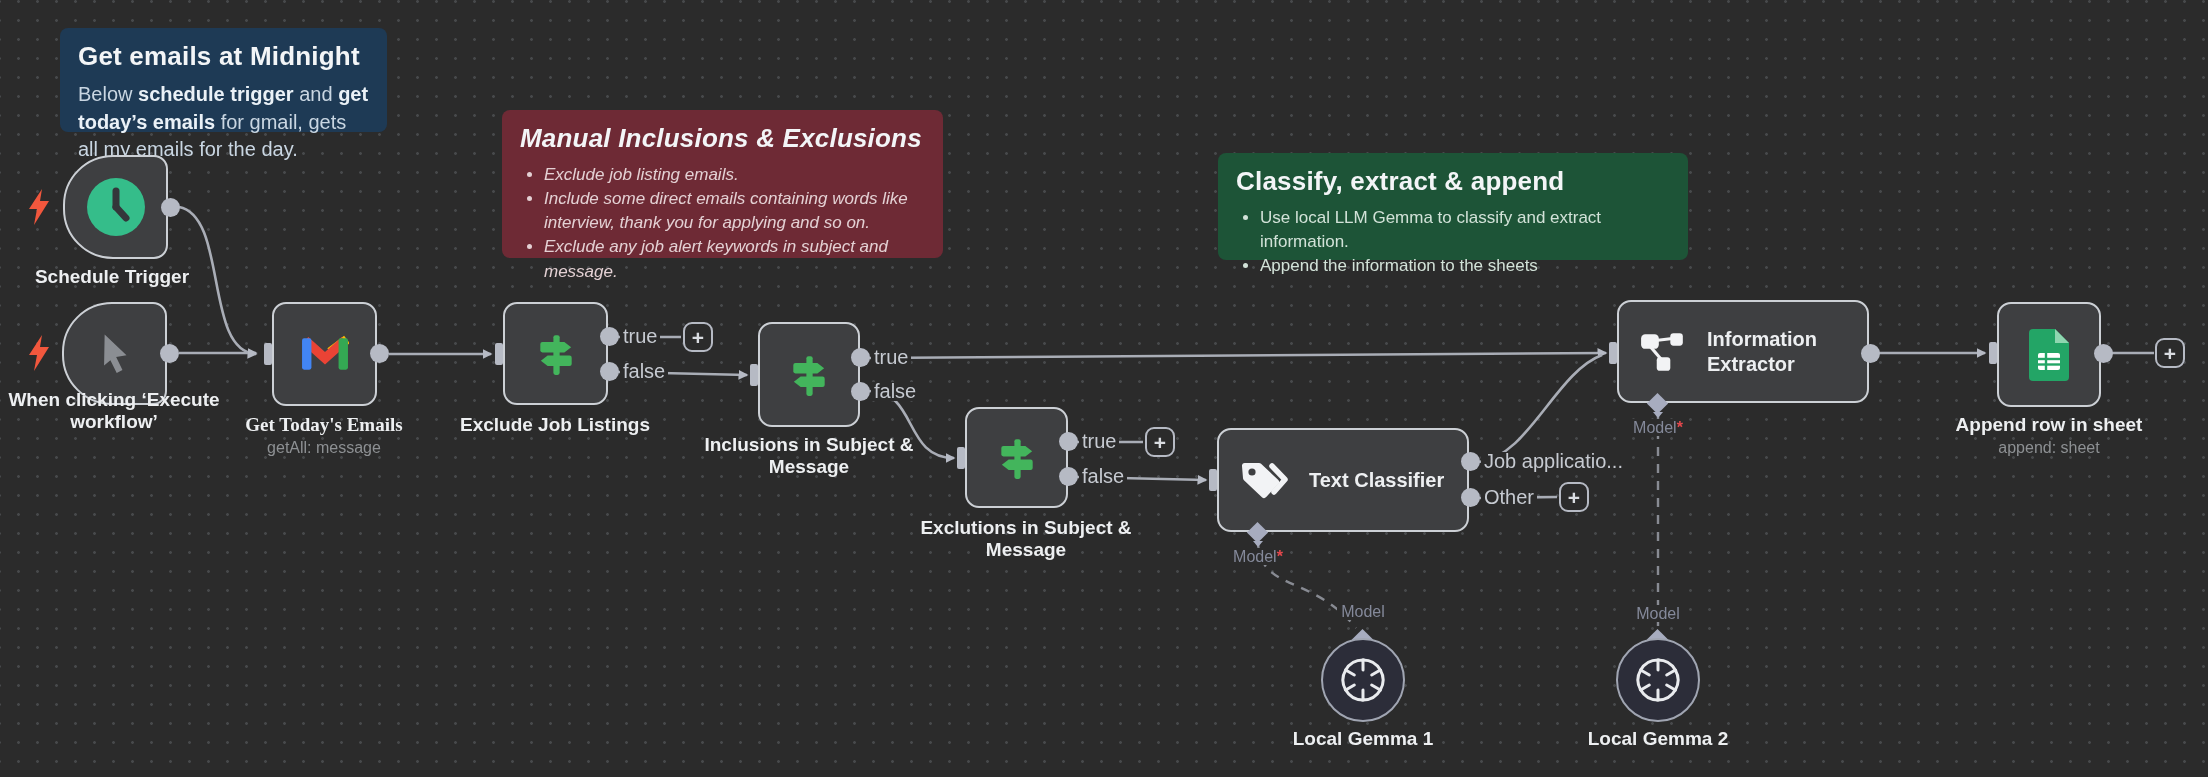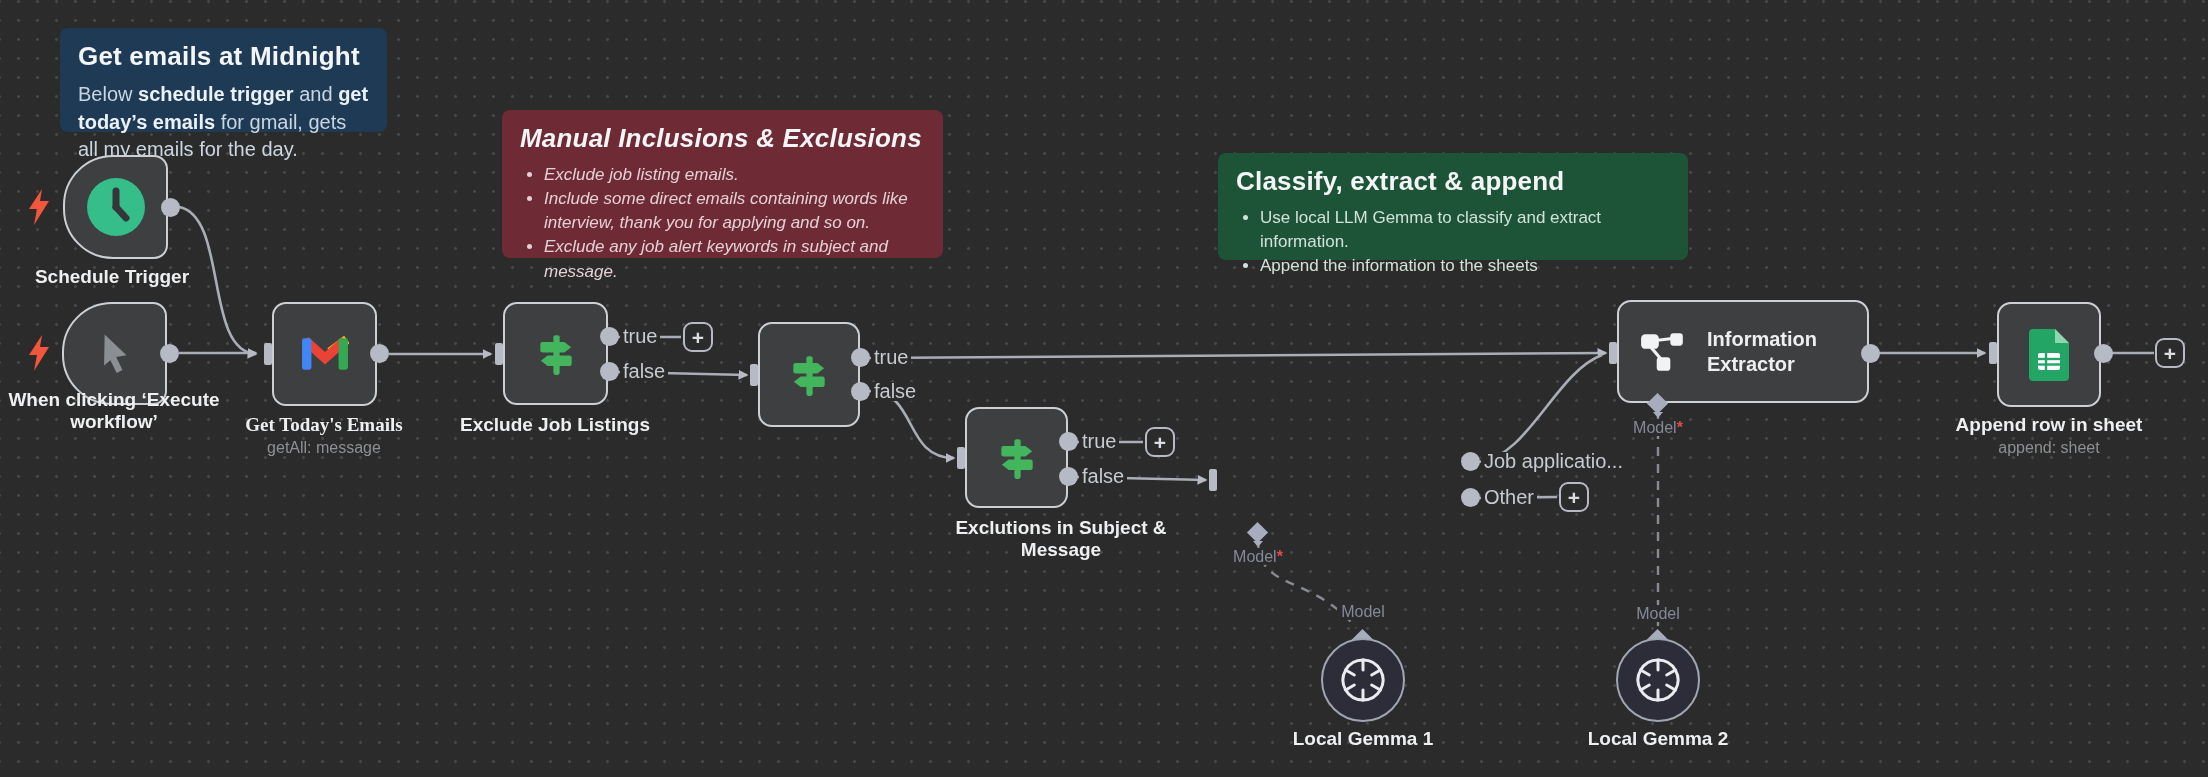--- a/index.html
+++ b/index.html
@@ -179,40 +179,49 @@
         <path d="M9 10.5 L30 10.5 L36.5 15.5 L30 20.5 L9 20.5 Q7 20.5 7 18.5 L7 12.5 Q7 10.5 9 10.5 Z"></path>
         <path d="M35 23.5 L14 23.5 L7.5 28.5 L14 33.5 L35 33.5 Q37 33.5 37 31.5 L37 25.5 Q37 23.5 35 23.5 Z"></path>
       </g>
     </svg>
   </div>
   <div class="inbar" style="left:750px;top:364px;"></div>
   <div class="dot" style="left:851px;top:348px;"></div>
   <div class="dot" style="left:851px;top:382px;"></div>
   <div class="branch-label" style="left:871px;top:348px;">true</div>
   <div class="branch-label" style="left:871px;top:382px;">false</div>
+  <div class="node-label" style="left:694px;top:434px;width:230px;">Inclusions in Subject &amp; Message</div>
 
   <div class="node" style="left:965px;top:407px;width:103px;height:101px;">
     <svg width="46" height="46" viewBox="0 0 44 44">
       <g fill="#43b55c">
         <rect x="19.5" y="4" width="6" height="38" rx="2"></rect>
         <path d="M9 10.5 L30 10.5 L36.5 15.5 L30 20.5 L9 20.5 Q7 20.5 7 18.5 L7 12.5 Q7 10.5 9 10.5 Z"></path>
         <path d="M35 23.5 L14 23.5 L7.5 28.5 L14 33.5 L35 33.5 Q37 33.5 37 31.5 L37 25.5 Q37 23.5 35 23.5 Z"></path>
       </g>
     </svg>
   </div>
   <div class="inbar" style="left:957px;top:447px;"></div>
   <div class="dot" style="left:1059px;top:432px;"></div>
   <div class="dot" style="left:1059px;top:467px;"></div>
   <div class="branch-label" style="left:1079px;top:432px;">true</div>
   <div class="branch-label" style="left:1079px;top:467px;">false</div>
   <div class="plus-btn" style="left:1145px;top:427px;">
       <span>+</span>
     </div>
-  <div class="node-label" style="left:946px;top:517px;width:230px;">Exclutions in Subject &amp; Message</div>
-
+  <div class="node-label" style="left:911px;top:517px;width:230px;">Exclutions in Subject &amp; Message</div>
+
+  <div class="node wide" style="left:1217px;top:428px;width:252px;height:104px;">
+    <svg width="50" height="46" viewBox="0 0 50 44">
+      <path d="M6 8 L20 8 L37 24 L25 37 L7 20 Z" fill="#f2f3f5" stroke="#f2f3f5" stroke-width="6" stroke-linejoin="round"></path>
+      <circle cx="13" cy="14" r="3.6" fill="#3e3f41"></circle>
+      <path d="M33 8 L46 21.5 L35 34" stroke="#f2f3f5" stroke-width="5.5" fill="none" stroke-linecap="round" stroke-linejoin="round"></path>
+    </svg>
+    <span class="inner-label">Text Classifier</span>
+  </div>
   <div class="inbar" style="left:1209px;top:469px;"></div>
   <div class="dot" style="left:1461px;top:452px;"></div>
   <div class="dot" style="left:1461px;top:488px;"></div>
   <div class="branch-label" style="left:1481px;top:452px;">Job applicatio...</div>
   <div class="branch-label" style="left:1481px;top:488px;">Other</div>
   <div class="plus-btn" style="left:1559px;top:482px;">
       <span>+</span>
     </div>
   <div class="diamond" style="left:1250px;top:525px;"></div>
   <div class="diamond-arrow" style="left:1253px;top:541px;"></div>

